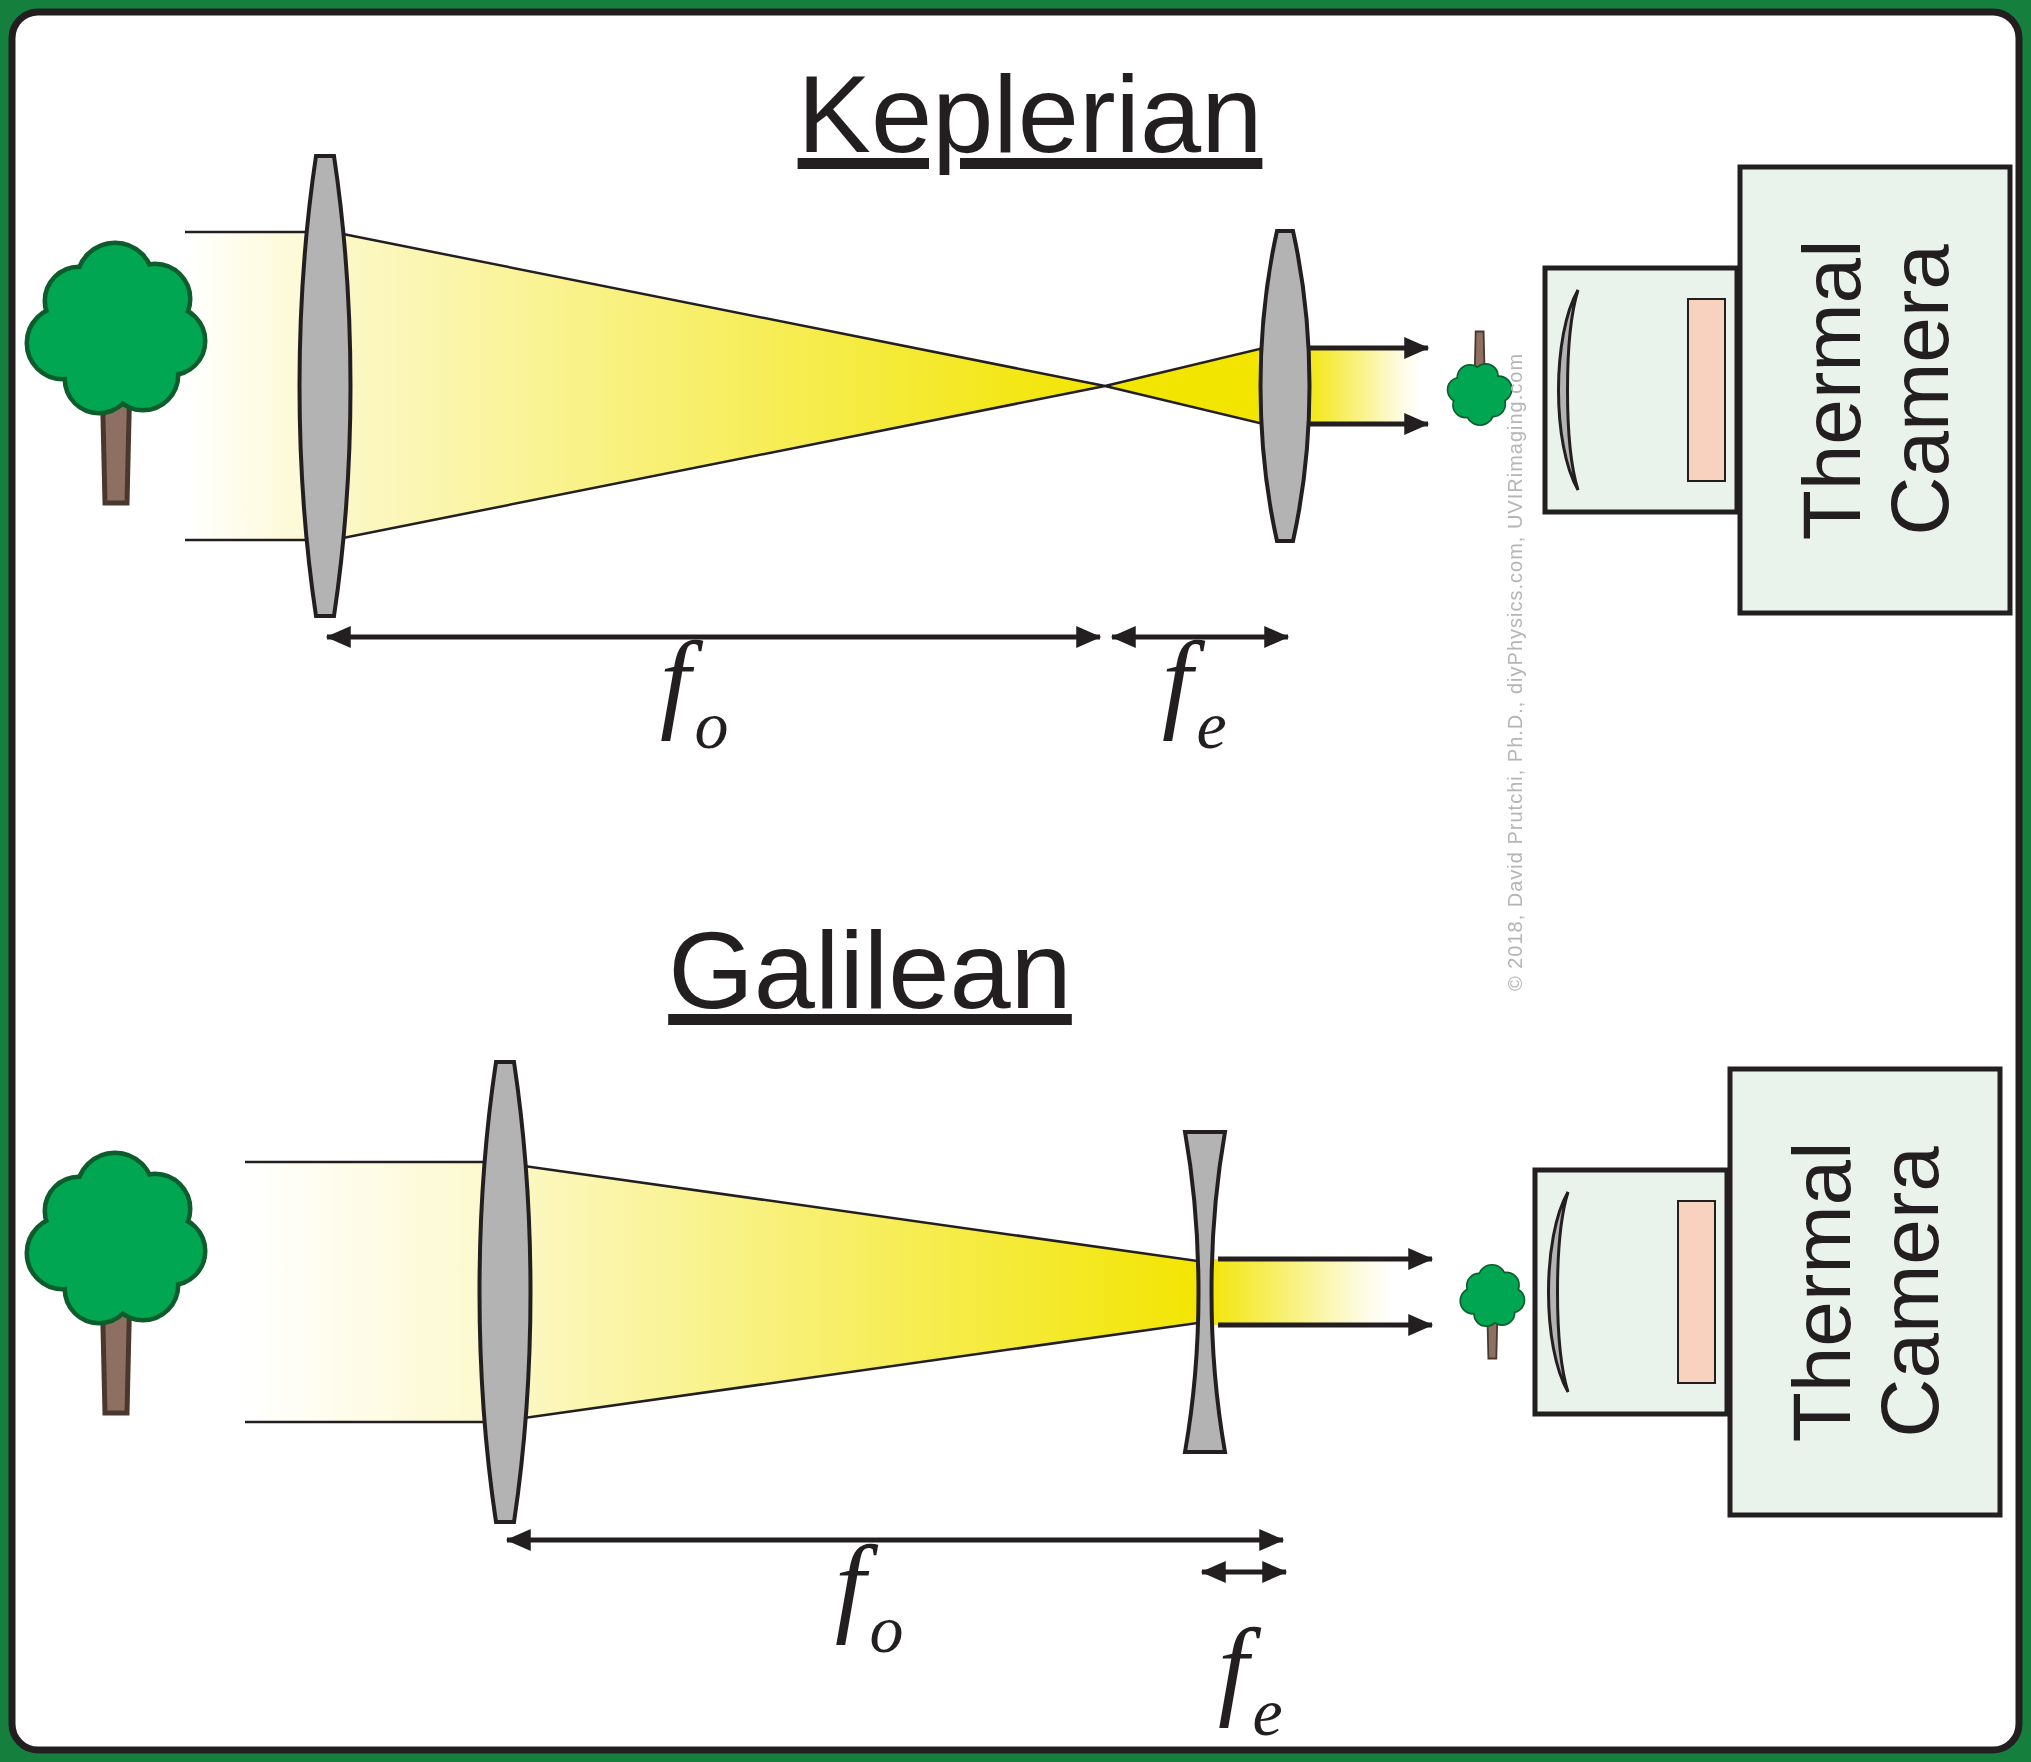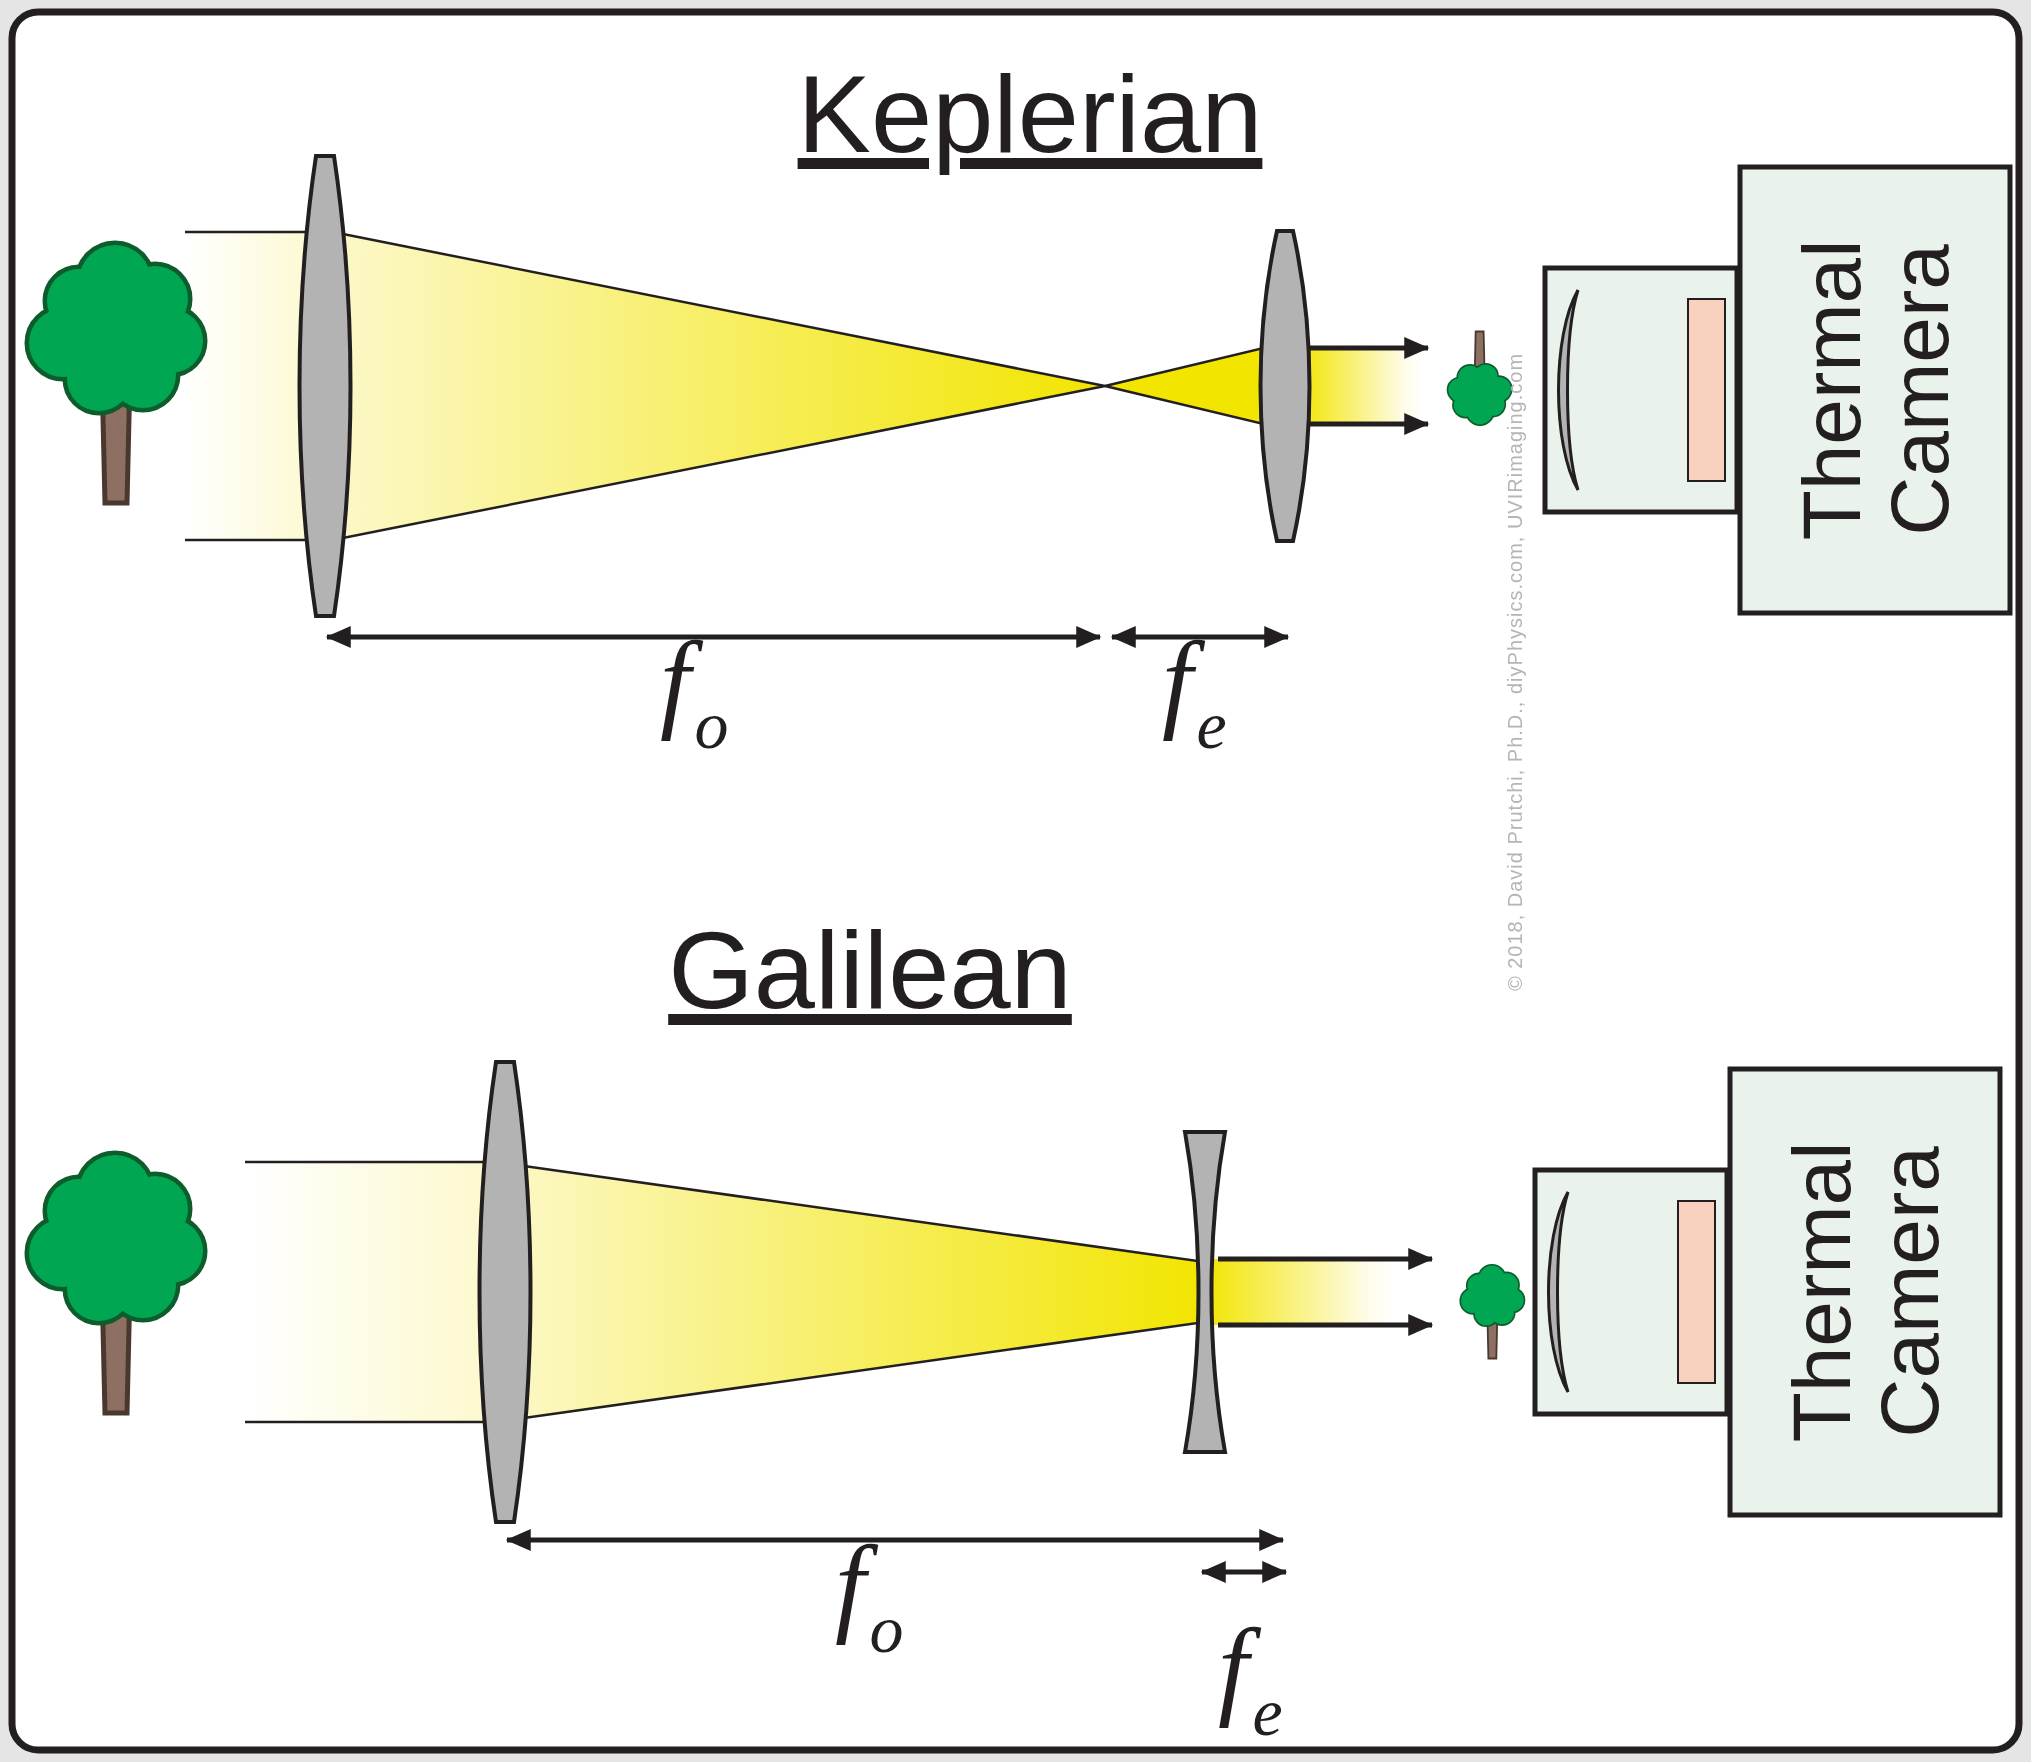--- a/index.html
+++ b/index.html
@@ -1,16 +1,16 @@
 <!DOCTYPE html>
 <html><head>
 <meta charset="utf-8">
 <style>
   html,body{margin:0;padding:0;background:#ffffff}
-  .stage{width:2031px;height:1762px;position:relative;background:#e5e5e5}
+  .stage{width:2031px;height:1762px;position:relative;background:#15803d}
   svg{display:block}
   text{font-family:"Liberation Sans",sans-serif;fill:#231f20}
   .title{font-size:110px;text-decoration:underline}
   .flabel{font-family:"Liberation Serif",serif;font-style:italic;font-size:110px}
   .fsub{font-family:"Liberation Serif",serif;font-style:italic;font-size:68px}
   .cam-label{font-size:82px}
   .watermark{font-size:20px;fill:#b5b5b5;letter-spacing:1px}
 </style>
 </head>
 <body>

